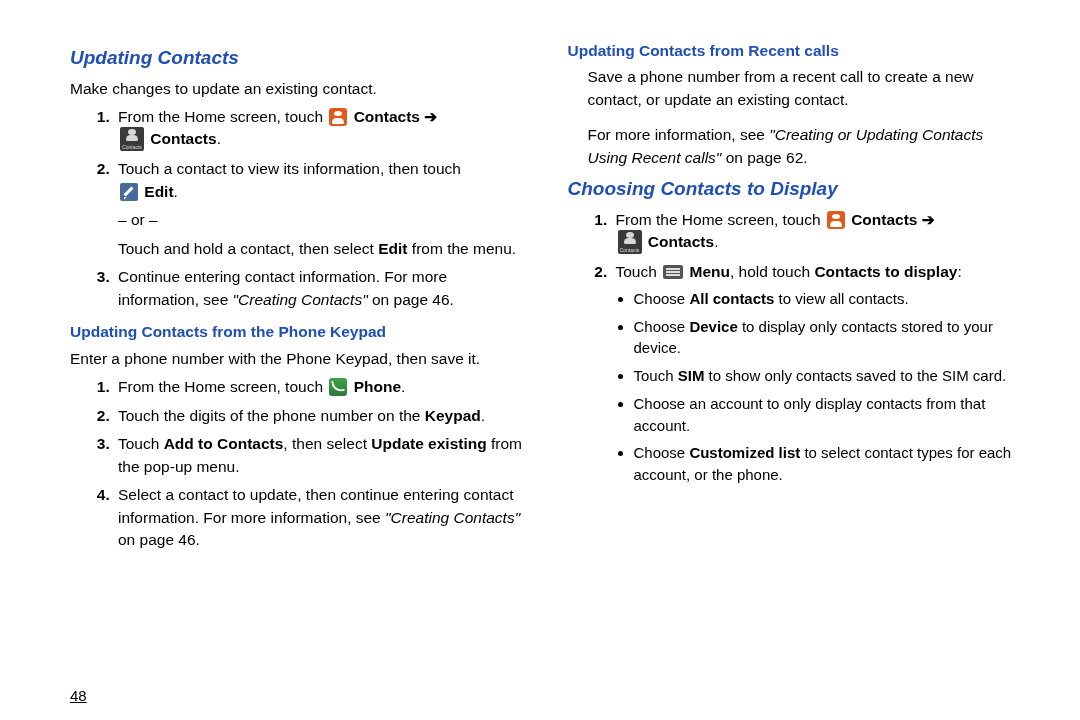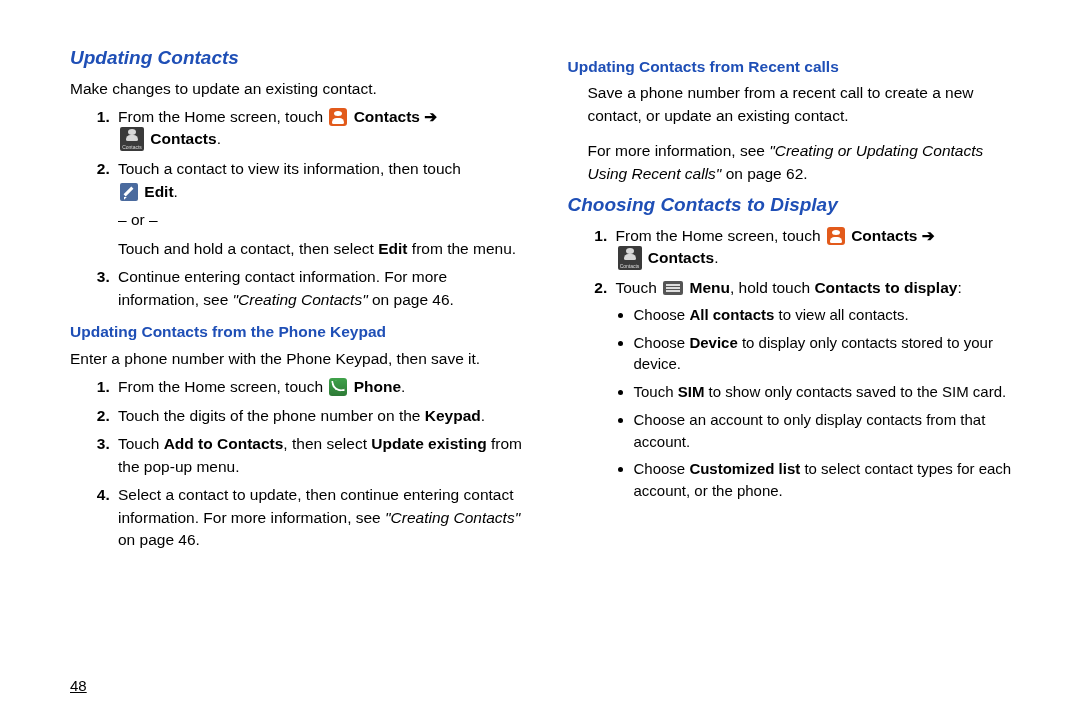--- a/index.html
+++ b/index.html
@@ -62,21 +62,21 @@
   ul.bullets > li {
     margin-bottom: 6px;
     font-family: Arial, sans-serif;
     font-size: 15px;
   }
   .indent-block { margin-left: 48px; margin-bottom:13px;}
   .b { font-weight: bold; }
   .i { font-style: italic; }
   .pagenum {
     position: absolute;
-    bottom: 26px;
+    bottom: 16px;
     left: 70px;
     font-size: 15px;
     text-decoration: underline;
   }
   
   .icon {
     display: inline-block;
     vertical-align: middle;
     margin: 0 2px;
   }
@@ -220,21 +220,21 @@
       <li>
         <span>Touch </span><span class="b">Add to Contacts</span><span>, then select </span><span class="b">Update existing</span><span> from the pop-up menu.</span>
       </li>
       <li>
         <span>Select a contact to update, then continue entering contact information. For more information, see </span><span class="i">"Creating Contacts"</span><span> on page 46.</span>
       </li>
     </ol>
   </div>
 
   <div class="col right">
-    <div class="h2-blue" style="margin-top:16px;">Updating Contacts from Recent calls</div>
+    <div class="h2-blue" style="margin-top:0;">Updating Contacts from Recent calls</div>
     <div class="indent-block" style="margin-left:20px;">Save a phone number from a recent call to create a new contact, or update an existing contact.</div>
     <div class="para" style="margin-left:20px;">
       <span>For more information, see </span><span class="i">"Creating or Updating Contacts Using Recent calls"</span><span> on page 62.</span>
     </div>
 
     <div class="h1-blue">Choosing Contacts to Display</div>
     <ol class="numlist">
       <li>
         <span>From the Home screen, touch </span><span class="icon icon-contacts-app"></span><span class="b"> Contacts ➔</span><br>
         <span class="icon icon-contacts-sub"><span class="shoulder"></span></span><span class="b"> Contacts</span><span>.</span>

